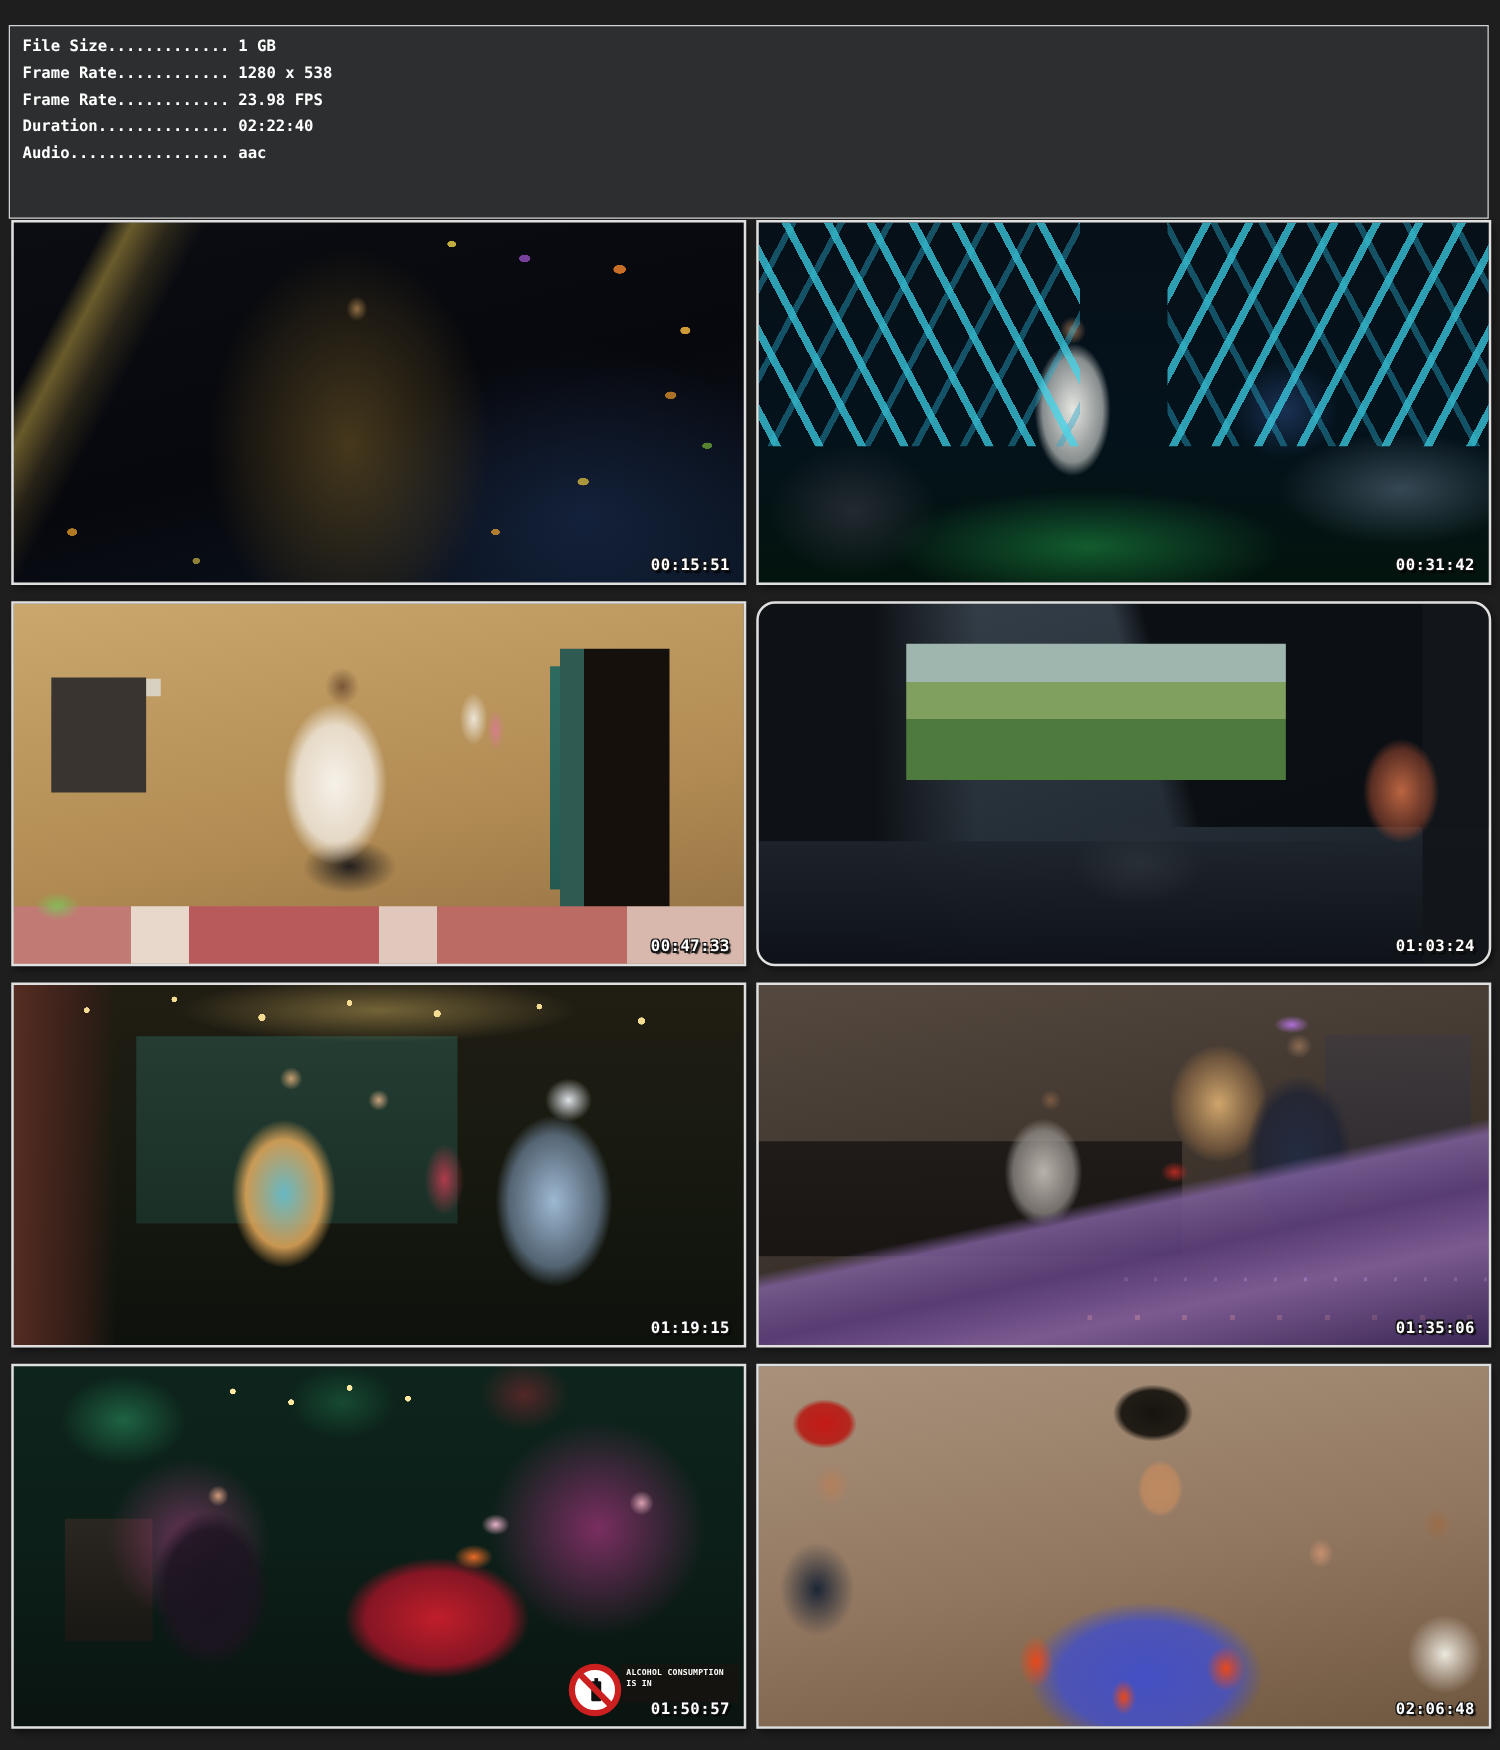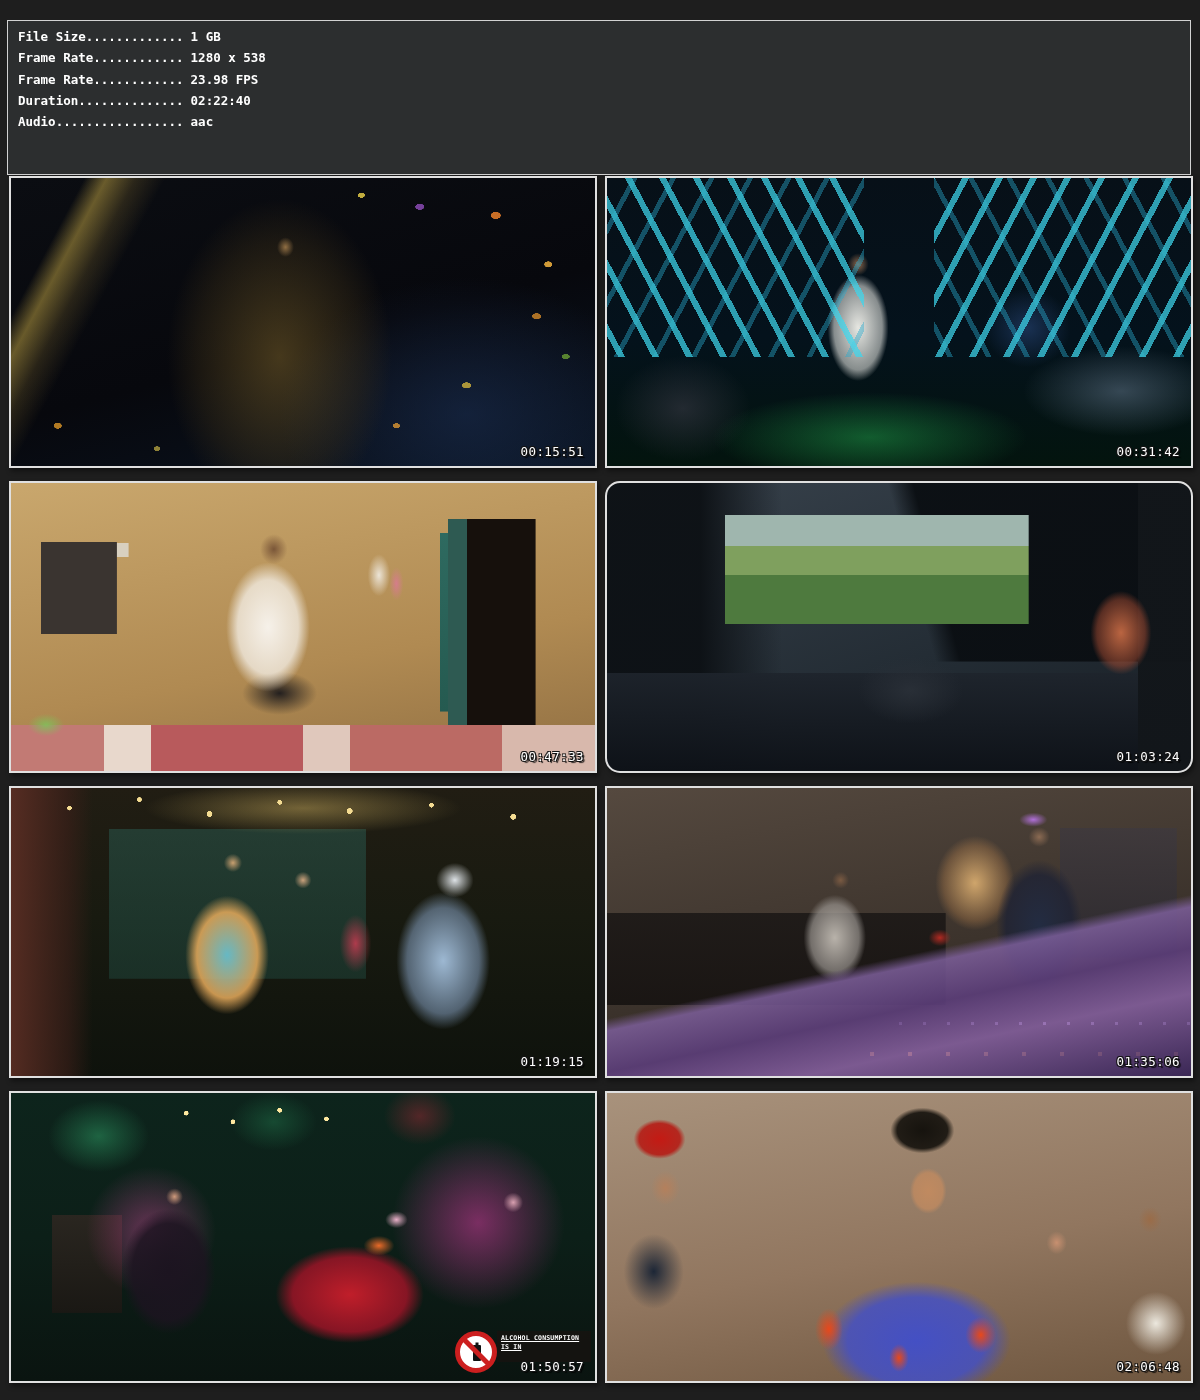--- a/index.html
+++ b/index.html
@@ -36,21 +36,21 @@
   .thumb{
     width:588px;height:292px;
     box-sizing:border-box;
     border:2px solid #e0e0e0;
     position:relative;overflow:hidden;
     background-color:#0a0a0a;
     box-shadow:2px 3px 5px rgba(0,0,0,.45);
   }
   .ts{
     position:absolute;right:11px;bottom:7px;
-    font-size:12.5px;font-weight:normal;color:#ffffff;
+    font-size:12.5px;font-weight:bold;color:#ffffff;
     letter-spacing:.4px;z-index:3;
     text-shadow:-1px -1px 0 #141414,1px -1px 0 #141414,
                 -1px 1px 0 #141414,1px 1px 0 #141414,
                 2px 2px 1px rgba(0,0,0,.85);
   }
 
   
   .art1{background:
     radial-gradient(7px 5px at 60% 6%,rgba(225,200,70,.85) 48%,transparent 52%),
     radial-gradient(9px 6px at 70% 10%,rgba(130,70,170,.9) 48%,transparent 52%),
@@ -192,21 +192,21 @@
   .no-alcohol{width:42px;height:42px;border-radius:50%;
     background:#ffffff;border:5px solid #cc1f1f;box-sizing:border-box;
     position:relative;flex:0 0 auto;}
   .no-alcohol::before{content:"";position:absolute;left:13px;top:9px;width:8px;height:16px;
     background:#111111;border-radius:1px;
     box-shadow:0 -5px 0 -2.5px #111111;}
   .no-alcohol::after{content:"";position:absolute;left:-3px;top:13px;width:38px;height:5px;
     background:#cc1f1f;transform:rotate(45deg);}
   .warn-label{background:rgba(22,19,16,.88);color:#ffffff;
     font-size:6.5px;font-weight:bold;line-height:1.4;
-    padding:3px 4px 10px 4px;margin-left:0;max-width:86px;letter-spacing:.2px;text-decoration:underline;}
+    padding:3px 4px 10px 4px;margin-left:0;max-width:86px;letter-spacing:.2px;}
 </style>
 </head>
 <body>
 
 <div class="info-panel">
   <div class="info-line"><span>File Size</span><span>.............</span><span class="info-value">1 GB</span></div>
   <div class="info-line"><span>Frame Rate</span><span>............</span><span class="info-value">1280 x 538</span></div>
   <div class="info-line"><span>Frame Rate</span><span>............</span><span class="info-value">23.98 FPS</span></div>
   <div class="info-line"><span>Duration</span><span>..............</span><span class="info-value">02:22:40</span></div>
   <div class="info-line"><span>Audio</span><span>.................</span><span class="info-value">aac</span></div>

